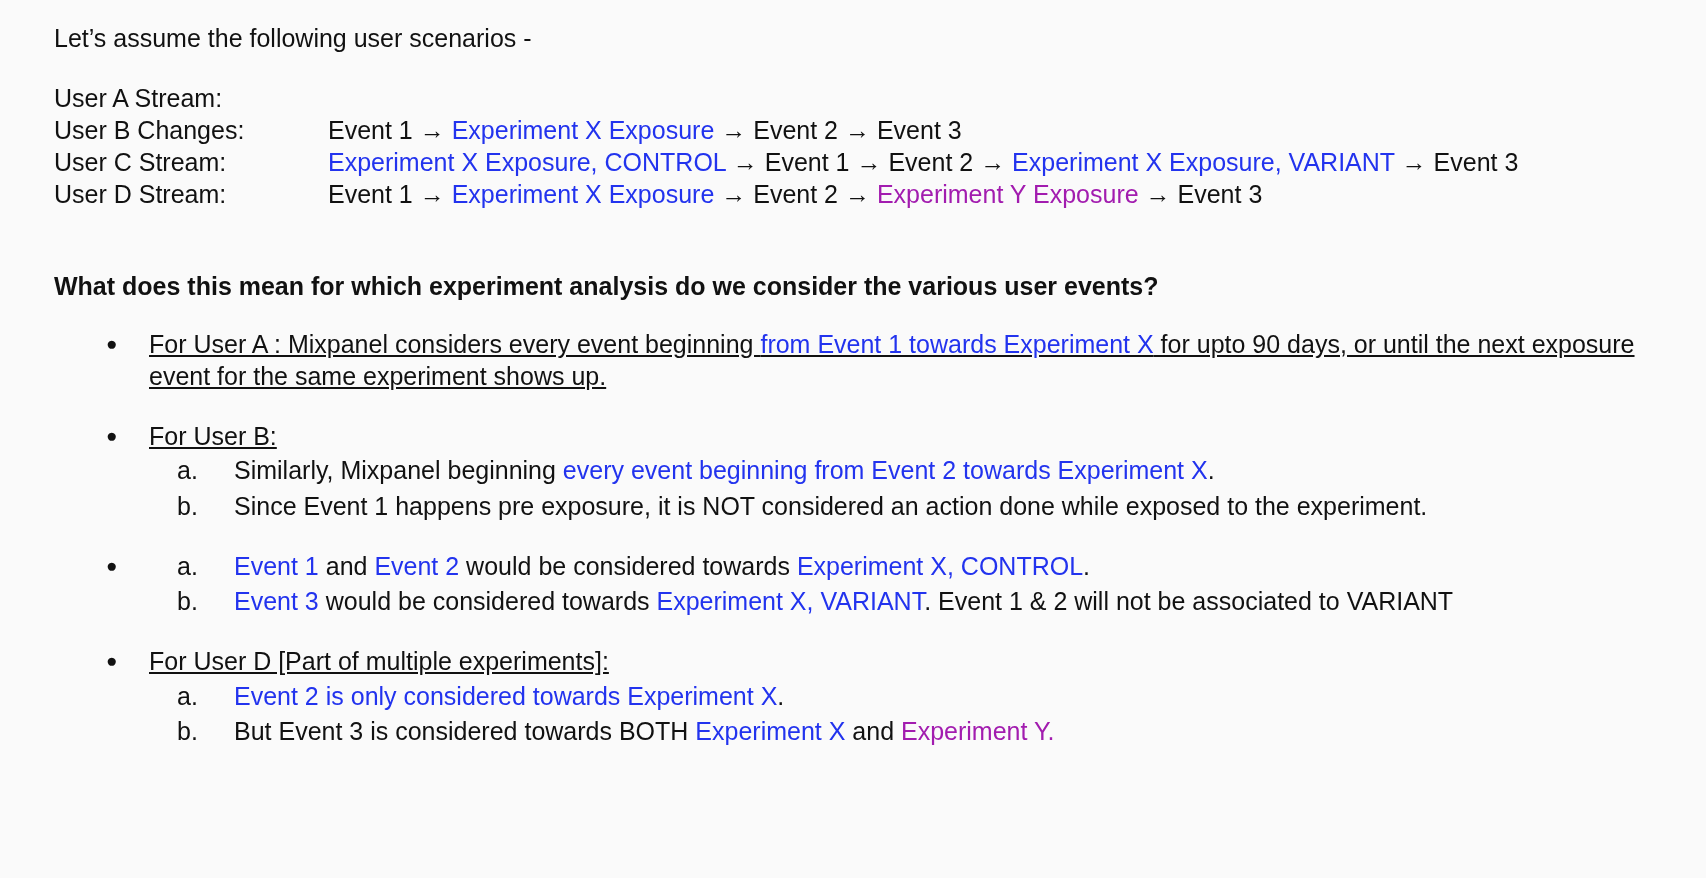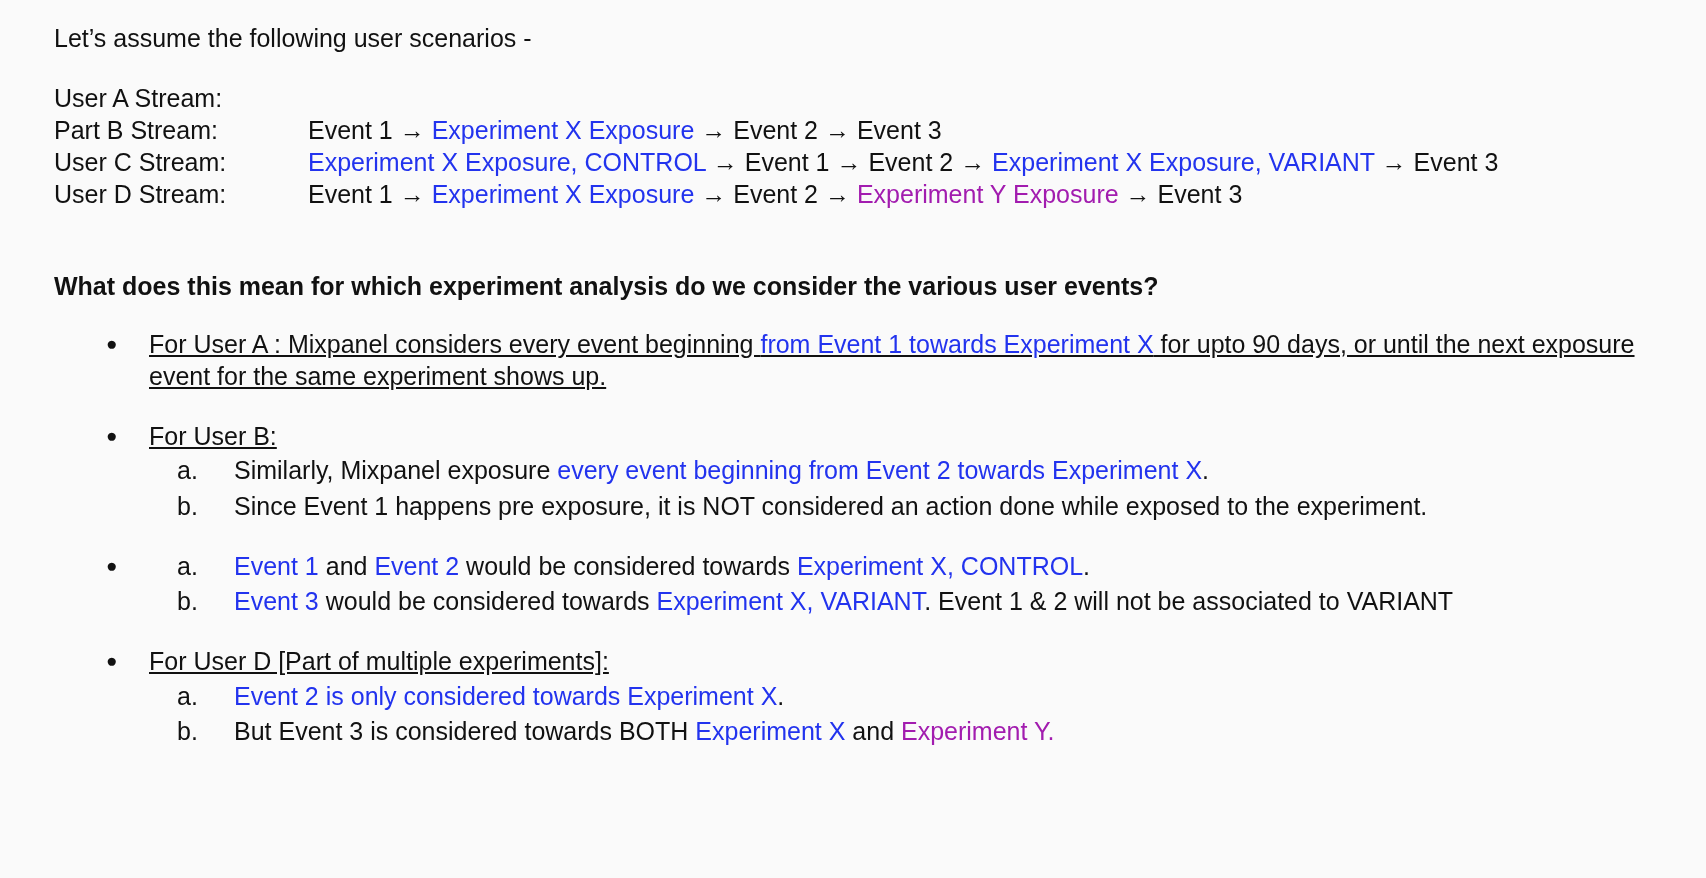--- a/index.html
+++ b/index.html
@@ -27,20 +27,21 @@
     margin-bottom: 26px;
   }
   .streams {
     font-size: 25px;
     line-height: 1.28;
   }
   .stream-row {
     display: flex;
     align-items: baseline;
     white-space: nowrap;
+    gap: 20px;
   }
   .stream-label {
     width: 254px;
     flex: 0 0 254px;
   }
   .stream-body {
     flex: 1 1 auto;
   }
   .blue {
     color: #2233ee;
@@ -104,39 +105,39 @@
 
 <div class="page">
 
   <div class="intro">Let’s assume the following user scenarios -</div>
 
   <div class="streams">
       <div class="stream-row">
         <div class="stream-label">User A Stream:</div>
       </div>
       <div class="stream-row">
-        <div class="stream-label">Part B Stream:</div>
+        <div class="stream-label">User B Changes:</div>
         <div class="stream-body"><span class="arrow">Event 1</span><span class="arrow"> → </span><span class="blue">Experiment X Exposure</span><span class="arrow"> → </span><span class="arrow">Event 2</span><span class="arrow"> → </span><span class="arrow">Event 3</span></div>
       </div>
       <div class="stream-row">
         <div class="stream-label">User C Stream:</div>
         <div class="stream-body"><span class="blue">Experiment X Exposure, CONTROL</span><span class="arrow"> → </span><span class="arrow">Event 1</span><span class="arrow"> → </span><span class="arrow">Event 2</span><span class="arrow"> → </span><span class="blue">Experiment X Exposure, VARIANT</span><span class="arrow"> → </span><span class="arrow">Event 3</span></div>
       </div>
       <div class="stream-row">
         <div class="stream-label">User D Stream:</div>
         <div class="stream-body"><span class="arrow">Event 1</span><span class="arrow"> → </span><span class="blue">Experiment X Exposure</span><span class="arrow"> → </span><span class="arrow">Event 2</span><span class="arrow"> → </span><span class="magenta">Experiment Y Exposure</span><span class="arrow"> → </span><span class="arrow">Event 3</span></div>
       </div>
     </div>
 
   <div class="question">What does this mean for which experiment analysis do we consider the various user events?</div>
 
   <ul class="bullets">
       <li><div class="lead-text"><span class="arrow">For User A : Mixpanel considers every event beginning </span><span class="blue">from Event 1 towards Experiment X</span><span class="arrow"> for upto 90 days, or until the next exposure event for the same experiment shows up.</span></div></li>
       <li><div class="lead-text"><span class="arrow">For User B:</span></div><ol class="sub">
-          <li><span class="marker">a.</span><span><span class="arrow">Similarly, Mixpanel exposure </span><span class="blue">every event beginning from Event 2 towards Experiment X</span><span class="arrow">.</span></span></li>
+          <li><span class="marker">a.</span><span><span class="arrow">Similarly, Mixpanel beginning </span><span class="blue">every event beginning from Event 2 towards Experiment X</span><span class="arrow">.</span></span></li>
           <li><span class="marker">b.</span><span><span class="arrow">Since Event 1 happens pre exposure, it is NOT considered an action done while exposed to the experiment.</span></span></li>
         </ol></li>
       <li><ol class="sub">
           <li><span class="marker">a.</span><span><span class="blue">Event 1</span><span class="arrow"> and </span><span class="blue">Event 2</span><span class="arrow"> would be considered towards </span><span class="blue">Experiment X, CONTROL</span><span class="arrow">.</span></span></li>
           <li><span class="marker">b.</span><span><span class="blue">Event 3</span><span class="arrow"> would be considered towards </span><span class="blue">Experiment X, VARIANT</span><span class="arrow">. Event 1 &amp; 2 will not be associated to VARIANT</span></span></li>
         </ol></li>
       <li><div class="lead-text"><span class="arrow">For User D [Part of multiple experiments]:</span></div><ol class="sub">
           <li><span class="marker">a.</span><span><span class="blue">Event 2 is only considered towards Experiment X</span><span class="arrow">.</span></span></li>
           <li><span class="marker">b.</span><span><span class="arrow">But Event 3 is considered towards BOTH </span><span class="blue">Experiment X</span><span class="arrow"> and </span><span class="magenta">Experiment Y.</span></span></li>
         </ol></li>

